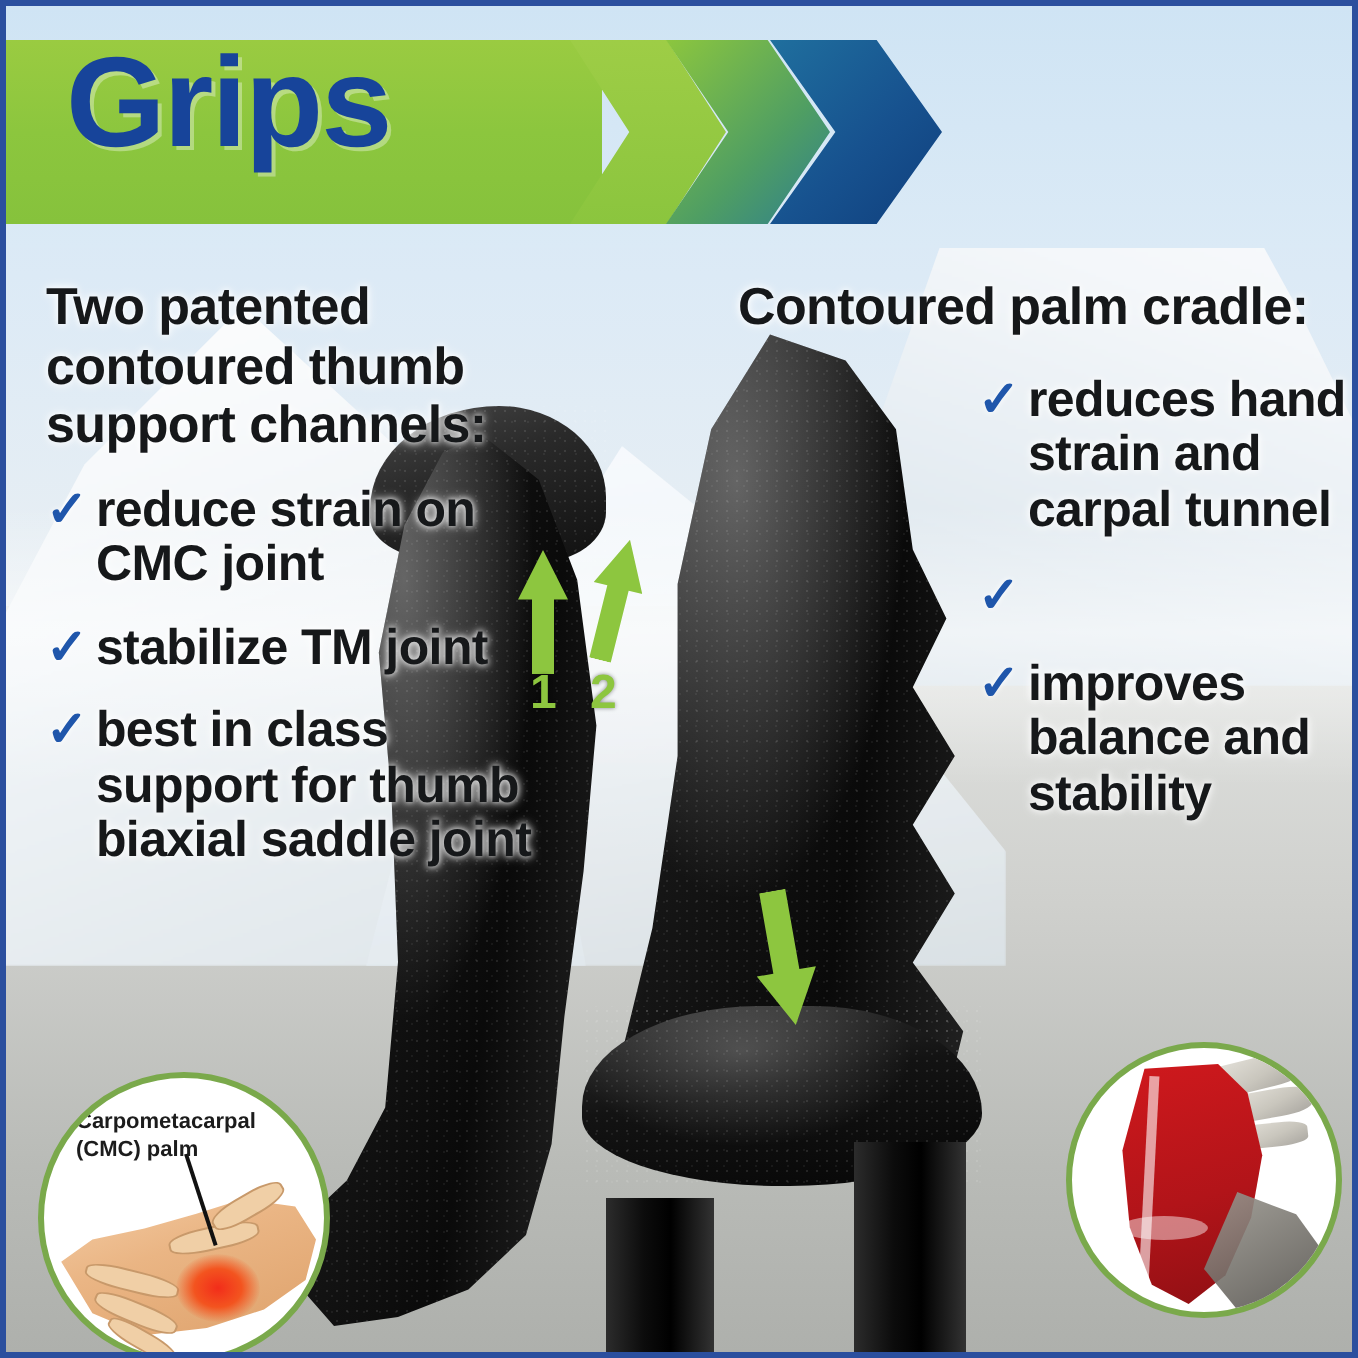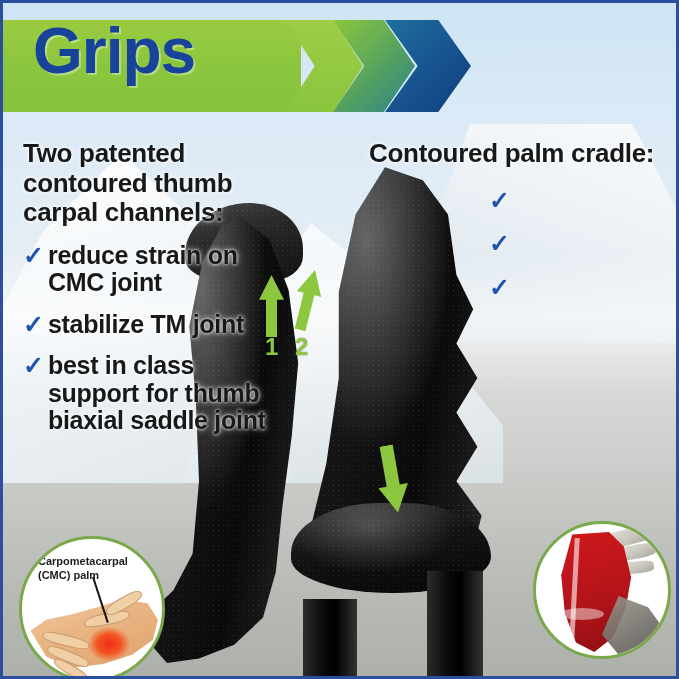--- a/index.html
+++ b/index.html
@@ -345,21 +345,21 @@
 
   <div class="header-wrap">
     <div class="green-bar"></div>
     <div class="chev chev-1"></div>
     <div class="chev chev-2"></div>
     <div class="chev chev-3"></div>
     <div class="grips-title">Grips</div>
   </div>
 
   <div class="col col-left">
-    <div class="head">Two patented contoured thumb carpal channels:</div>
+    <div class="head">Two patented contoured thumb support channels:</div>
     <div class="bullets">
       <div class="bullet">
         <span class="check">✓</span>
         <span class="btext">reduce strain on CMC joint</span>
       </div>
       <div class="bullet">
         <span class="check">✓</span>
         <span class="btext">stabilize TM joint</span>
       </div>
       <div class="bullet">
@@ -367,26 +367,28 @@
         <span class="btext">best in class support for thumb biaxial saddle joint</span>
       </div>
     </div>
   </div>
 
   <div class="col col-right">
     <div class="head">Contoured palm cradle:</div>
     <div class="bullets">
       <div class="bullet">
         <span class="check">✓</span>
-      </div>
-      <div class="bullet">
-        <span class="check">✓</span>
-      </div>
-      <div class="bullet">
-        <span class="check">✓</span>
+        <span class="btext">reduces hand strain and carpal tunnel</span>
+      </div>
+      <div class="bullet">
+        <span class="check">✓</span>
+      </div>
+      <div class="bullet">
+        <span class="check">✓</span>
+        <span class="btext">improves balance and stability</span>
       </div>
     </div>
   </div>
 
   <div class="inset inset-cmc">
     <div class="hand"></div>
     <div class="bone b1"></div>
     <div class="bone b2"></div>
     <div class="bone b3"></div>
     <div class="bone b4"></div>

